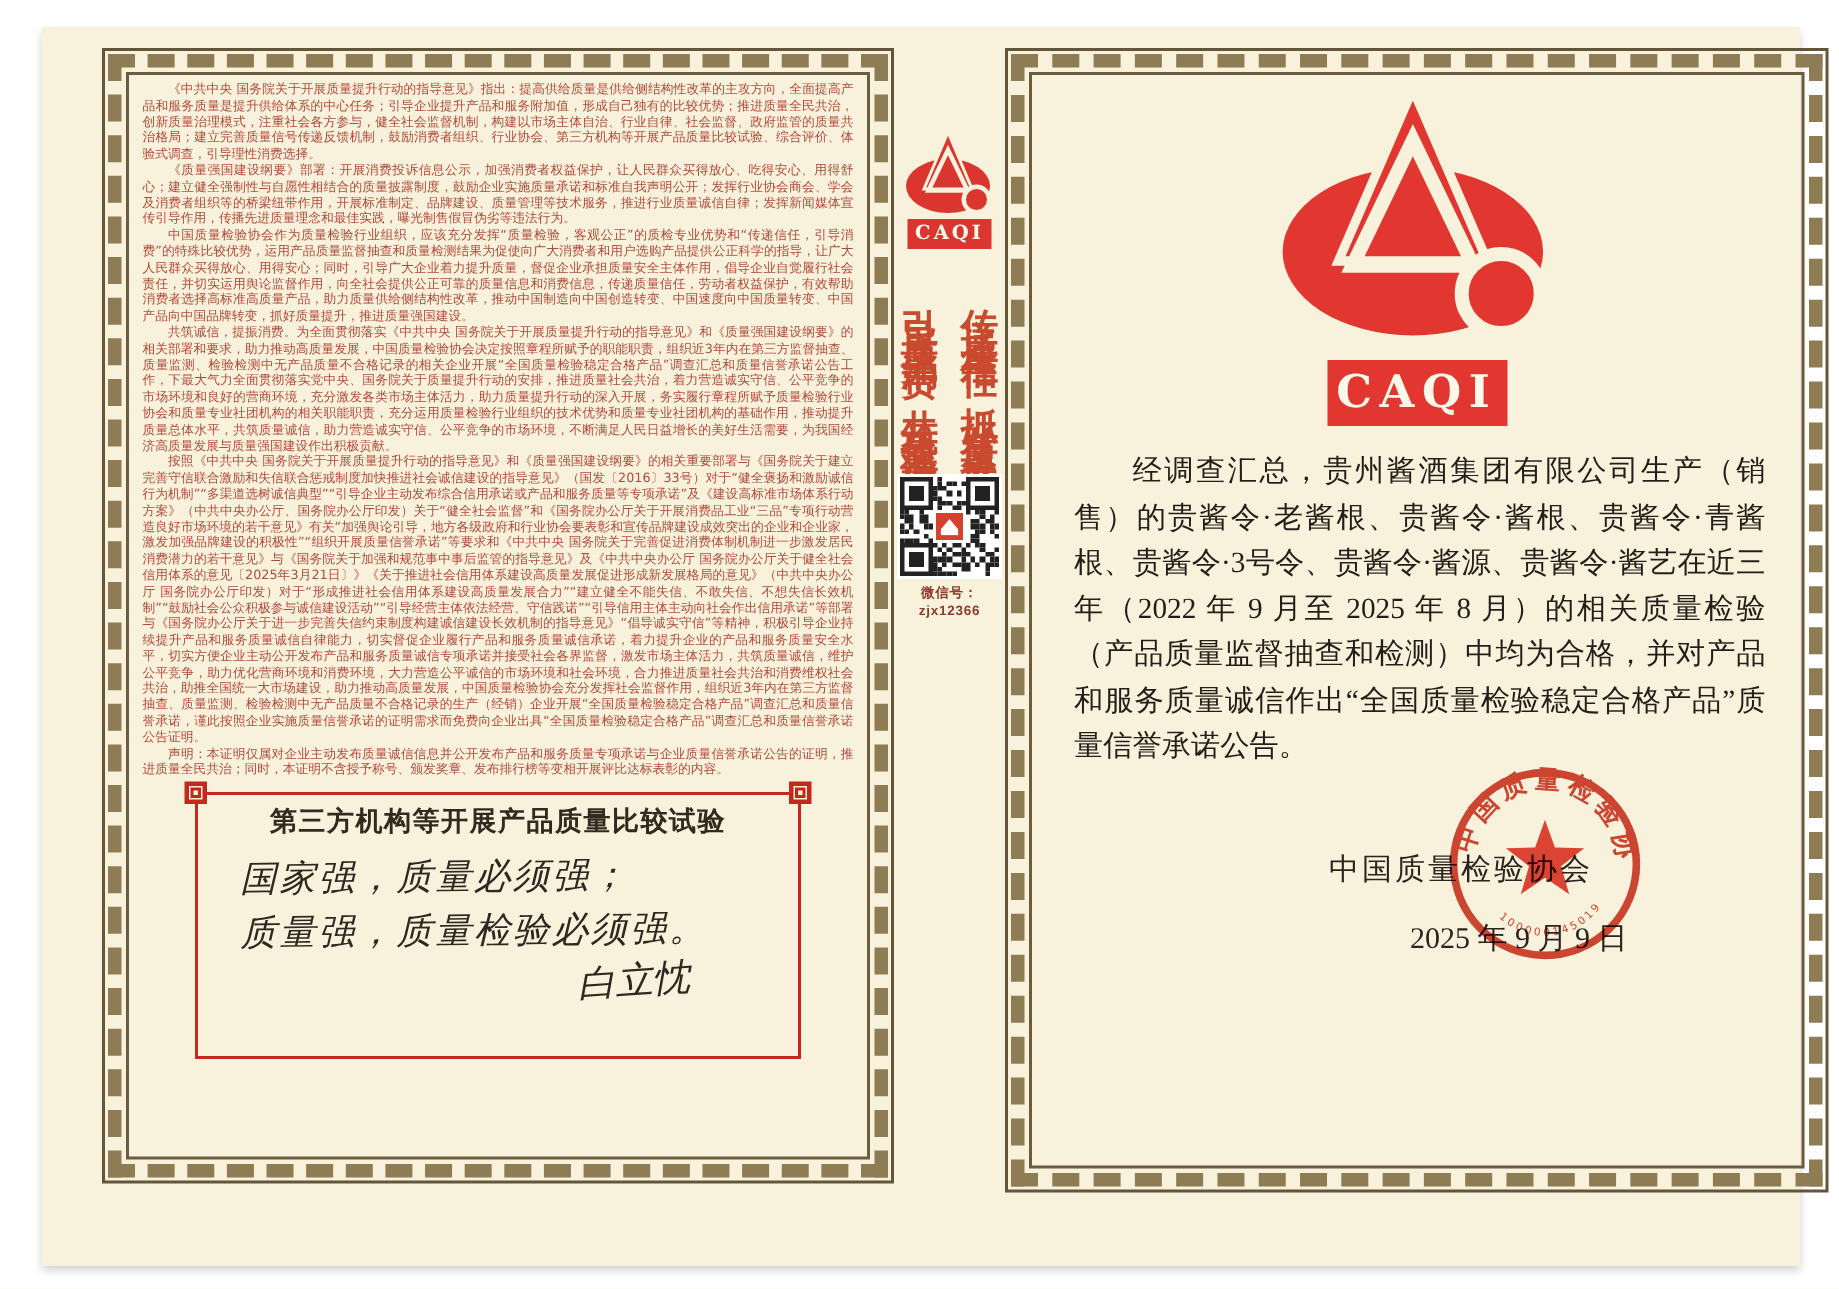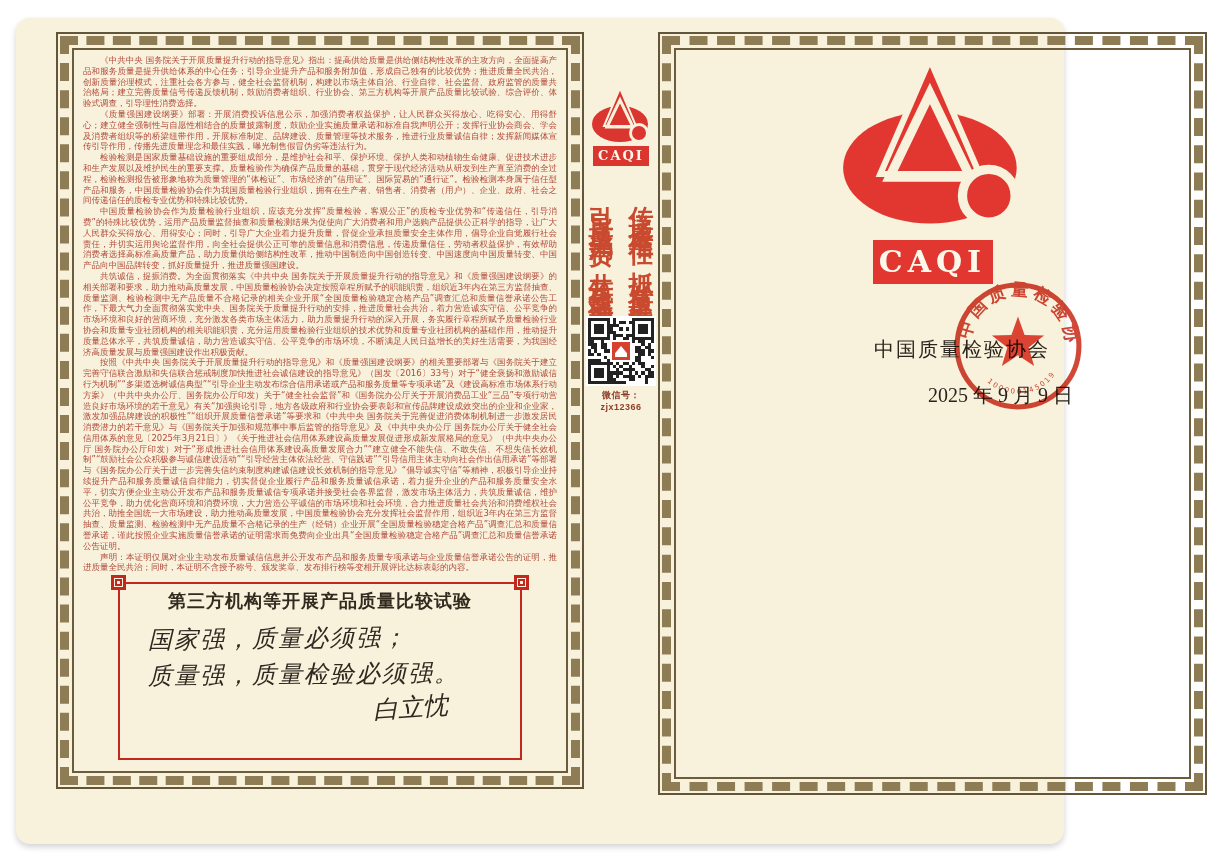--- a/index.html
+++ b/index.html
@@ -1,21 +1,21 @@
 <!DOCTYPE html>
 <html><head>
 <meta charset="utf-8">
 <title>CAQI Certificate</title>
 <style>
   * { margin:0; padding:0; box-sizing:border-box; }
   html,body { width:1226px; height:859px; }
   body { position:relative; background:#ffffff; font-family:"Liberation Sans",sans-serif; overflow:hidden; }
 
-  .page { position:absolute; left:16px; top:18px; width:1048px; height:826px;
-          background:#f8f2dc; box-shadow:0 3px 6px rgba(0,0,0,.18);border-radius:14px; }
+  .page { position:absolute; left:28px; top:18px; width:1172px; height:826px;
+          background:#f8f2dc; box-shadow:0 3px 6px rgba(0,0,0,.18); }
 
   
   .ornate-frame { position:absolute; }
   .of-outer { position:absolute; inset:0; border:2px solid #63553a; }
   .of-band  { position:absolute; inset:4px; border:9px dashed #8d7c54; }
   .of-inner { position:absolute; inset:16px; border:2px solid #6b5c3e; }
   .of-content { position:absolute; inset:18px; overflow:hidden; }
 
   #left-cert  { left:40px; top:14px; width:528px; height:757px; }
   #right-cert { left:642px; top:14px; width:549px; height:763px; }
@@ -82,21 +82,20 @@
 <div class="page">
 
   <div class="ornate-frame" id="left-cert">
     <div class="of-outer"></div>
     <div class="of-band"></div>
     <div class="of-inner"></div>
     <div class="of-content">
       <div class="left-text">
         <p>《中共中央 国务院关于开展质量提升行动的指导意见》指出：提高供给质量是供给侧结构性改革的主攻方向，全面提高产品和服务质量是提升供给体系的中心任务；引导企业提升产品和服务附加值，形成自己独有的比较优势；推进质量全民共治，创新质量治理模式，注重社会各方参与，健全社会监督机制，构建以市场主体自治、行业自律、社会监督、政府监管的质量共治格局；建立完善质量信号传递反馈机制，鼓励消费者组织、行业协会、第三方机构等开展产品质量比较试验、综合评价、体验式调查，引导理性消费选择。</p>
         <p>《质量强国建设纲要》部署：开展消费投诉信息公示，加强消费者权益保护，让人民群众买得放心、吃得安心、用得舒心；建立健全强制性与自愿性相结合的质量披露制度，鼓励企业实施质量承诺和标准自我声明公开；发挥行业协会商会、学会及消费者组织等的桥梁纽带作用，开展标准制定、品牌建设、质量管理等技术服务，推进行业质量诚信自律；发挥新闻媒体宣传引导作用，传播先进质量理念和最佳实践，曝光制售假冒伪劣等违法行为。</p>
-        <p>检验检测是国家质量基础设施的重要组成部分，是维护社会和平、保护环境、保护人类和动植物生命健康、促进技术进步和生产发展以及维护民生的重要支撑。质量检验作为确保产品质量的基础，贯穿于现代经济活动从研发到生产直至消费的全过程，检验检测报告被形象地称为质量管理的“体检证”、市场经济的“信用证”、国际贸易的“通行证”。检验检测本身属于信任型产品和服务，中国质量检验协会作为我国质量检验行业组织，拥有在生产者、销售者、消费者（用户）、企业、政府、社会之间传递信任的质检专业优势和特殊比较优势。</p>
         <p>中国质量检验协会作为质量检验行业组织，应该充分发挥“质量检验，客观公正”的质检专业优势和“传递信任，引导消费”的特殊比较优势，运用产品质量监督抽查和质量检测结果为促使向广大消费者和用户选购产品提供公正科学的指导，让广大人民群众买得放心、用得安心；同时，引导广大企业着力提升质量，督促企业承担质量安全主体作用，倡导企业自觉履行社会责任，并切实运用舆论监督作用，向全社会提供公正可靠的质量信息和消费信息，传递质量信任，劳动者权益保护，有效帮助消费者选择高标准高质量产品，助力质量供给侧结构性改革，推动中国制造向中国创造转变、中国速度向中国质量转变、中国产品向中国品牌转变，抓好质量提升，推进质量强国建设。</p>
         <p>共筑诚信，提振消费。为全面贯彻落实《中共中央 国务院关于开展质量提升行动的指导意见》和《质量强国建设纲要》的相关部署和要求，助力推动高质量发展，中国质量检验协会决定按照章程所赋予的职能职责，组织近3年内在第三方监督抽查、质量监测、检验检测中无产品质量不合格记录的相关企业开展“全国质量检验稳定合格产品”调查汇总和质量信誉承诺公告工作，下最大气力全面贯彻落实党中央、国务院关于质量提升行动的安排，推进质量社会共治，着力营造诚实守信、公平竞争的市场环境和良好的营商环境，充分激发各类市场主体活力，助力质量提升行动的深入开展，务实履行章程所赋予质量检验行业协会和质量专业社团机构的相关职能职责，充分运用质量检验行业组织的技术优势和质量专业社团机构的基础作用，推动提升质量总体水平，共筑质量诚信，助力营造诚实守信、公平竞争的市场环境，不断满足人民日益增长的美好生活需要，为我国经济高质量发展与质量强国建设作出积极贡献。</p>
         <p>按照《中共中央 国务院关于开展质量提升行动的指导意见》和《质量强国建设纲要》的相关重要部署与《国务院关于建立完善守信联合激励和失信联合惩戒制度加快推进社会诚信建设的指导意见》（国发〔2016〕33号）对于“健全褒扬和激励诚信行为机制”“多渠道选树诚信典型”“引导企业主动发布综合信用承诺或产品和服务质量等专项承诺”及《建设高标准市场体系行动方案》（中共中央办公厅、国务院办公厅印发）关于“健全社会监督”和《国务院办公厅关于开展消费品工业“三品”专项行动营造良好市场环境的若干意见》有关“加强舆论引导，地方各级政府和行业协会要表彰和宣传品牌建设成效突出的企业和企业家，激发加强品牌建设的积极性”“组织开展质量信誉承诺”等要求和《中共中央 国务院关于完善促进消费体制机制进一步激发居民消费潜力的若干意见》与《国务院关于加强和规范事中事后监管的指导意见》及《中共中央办公厅 国务院办公厅关于健全社会信用体系的意见〔2025年3月21日〕》《关于推进社会信用体系建设高质量发展促进形成新发展格局的意见》（中共中央办公厅 国务院办公厅印发）对于“形成推进社会信用体系建设高质量发展合力”“建立健全不能失信、不敢失信、不想失信长效机制”“鼓励社会公众积极参与诚信建设活动”“引导经营主体依法经营、守信践诺”“引导信用主体主动向社会作出信用承诺”等部署与《国务院办公厅关于进一步完善失信约束制度构建诚信建设长效机制的指导意见》“倡导诚实守信”等精神，积极引导企业持续提升产品和服务质量诚信自律能力，切实督促企业履行产品和服务质量诚信承诺，着力提升企业的产品和服务质量安全水平，切实方便企业主动公开发布产品和服务质量诚信专项承诺并接受社会各界监督，激发市场主体活力，共筑质量诚信，维护公平竞争，助力优化营商环境和消费环境，大力营造公平诚信的市场环境和社会环境，合力推进质量社会共治和消费维权社会共治，助推全国统一大市场建设，助力推动高质量发展，中国质量检验协会充分发挥社会监督作用，组织近3年内在第三方监督抽查、质量监测、检验检测中无产品质量不合格记录的生产（经销）企业开展“全国质量检验稳定合格产品”调查汇总和质量信誉承诺，谨此按照企业实施质量信誉承诺的证明需求而免费向企业出具“全国质量检验稳定合格产品”调查汇总和质量信誉承诺公告证明。</p>
         <p>声明：本证明仅属对企业主动发布质量诚信信息并公开发布产品和服务质量专项承诺与企业质量信誉承诺公告的证明，推进质量全民共治；同时，本证明不含授予称号、颁发奖章、发布排行榜等变相开展评比达标表彰的内容。</p>
       </div>
 
       <div class="inscription">
         <span class="knot tl"></span>
         <span class="knot tr"></span>
 
@@ -264,20 +263,21 @@
 
       <svg class="rc-logo" width="186" height="174" viewBox="0 0 60 56">
         <ellipse cx="29" cy="36" rx="28" ry="18" fill="#e23730"></ellipse>
         <path d="M29,1 L45,38 L13,38 Z" fill="#e23730" stroke="#f8f2dc" stroke-width="2"></path>
         <path d="M29,12 L42,39 L16,39 Z" fill="none" stroke="#f8f2dc" stroke-width="3"></path>
         <circle cx="48" cy="45" r="8.5" fill="#e23730" stroke="#f8f2dc" stroke-width="3"></circle>
       </svg>
       <div class="rc-caqi">CAQI</div>
 
 
+      <div class="rc-body">经调查汇总，贵州酱酒集团有限公司生产（销售）的贵酱令·老酱根、贵酱令·酱根、贵酱令·青酱根、贵酱令·3号令、贵酱令·酱源、贵酱令·酱艺在近三年（2022 年 9 月至 2025 年 8 月）的相关质量检验（产品质量监督抽查和检测）中均为合格，并对产品和服务质量诚信作出“全国质量检验稳定合格产品”质量信誉承诺公告。</div>
 
       <div class="seal-area">
         <div class="issuer">中国质量检验协会</div>
         <div class="issue-date">2025 年 9 月 9 日</div>
         <svg class="seal" width="132" height="132" viewBox="0 0 130 130">
           <defs>
             <path id="arcTop" d="M 19,72 A 47,47 0 1 1 111,72" fill="none"></path>
             <path id="arcBot" d="M 28,92 A 44,44 0 0 0 102,92" fill="none"></path>
           </defs>
           <circle cx="65" cy="65" r="60" fill="none" stroke="#cf3a28" stroke-width="5"></circle>

